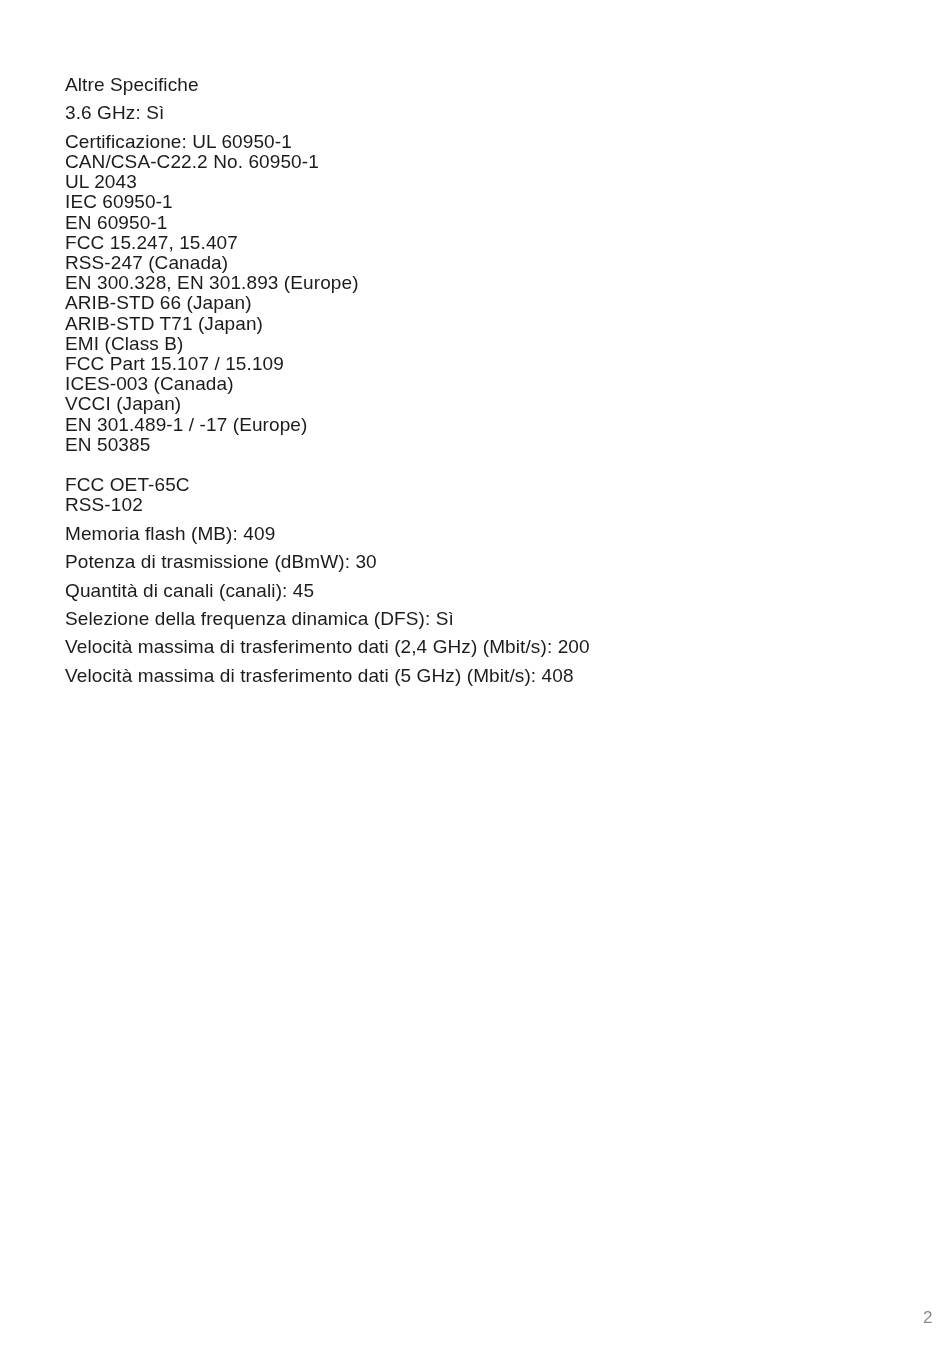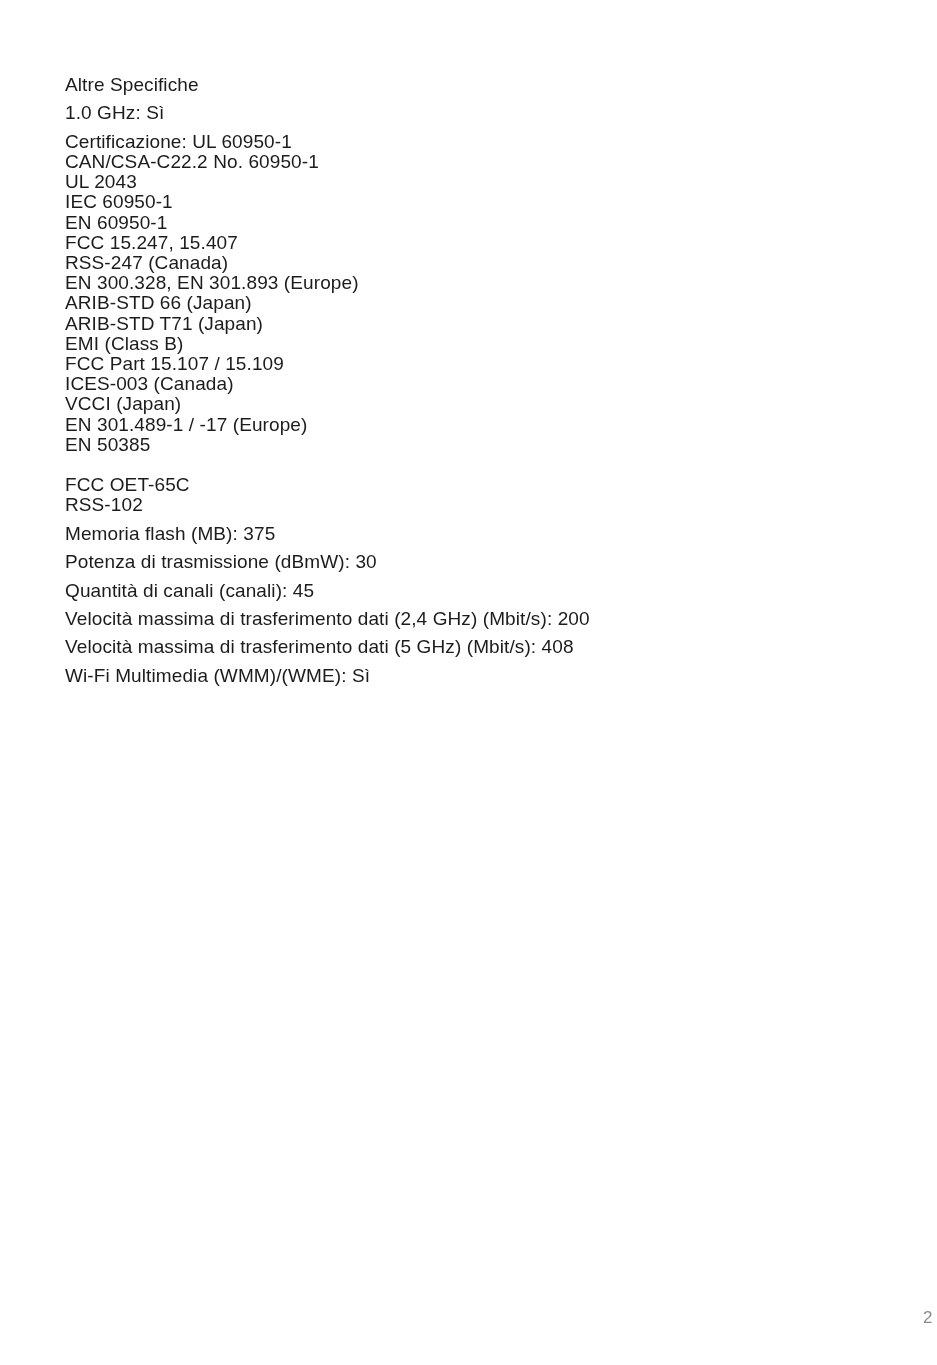--- a/index.html
+++ b/index.html
@@ -46,25 +46,25 @@
     color: #8a8a8a;
     padding-left: 19px;
   }
 </style>
 </head>
 <body>
 
 <div class="page">
   <div class="content">
       <p class="block"><span>Altre Specifiche</span></p>
-      <p class="block"><span>1.0 GHz: Sì</span></p>
+      <p class="block"><span>3.6 GHz: Sì</span></p>
       <p class="block"><span>Certificazione: UL 60950-1</span><br><span>CAN/CSA-C22.2 No. 60950-1</span><br><span>UL 2043</span><br><span>IEC 60950-1</span><br><span>EN 60950-1</span><br><span>FCC 15.247, 15.407</span><br><span>RSS-247 (Canada)</span><br><span>EN 300.328, EN 301.893 (Europe)</span><br><span>ARIB-STD 66 (Japan)</span><br><span>ARIB-STD T71 (Japan)</span><br><span>EMI (Class B)</span><br><span>FCC Part 15.107 / 15.109</span><br><span>ICES-003 (Canada)</span><br><span>VCCI (Japan)</span><br><span>EN 301.489-1 / -17 (Europe)</span><br><span>EN 50385</span><br><span></span><br><span>FCC OET-65C</span><br><span>RSS-102</span></p>
-      <p class="block"><span>Memoria flash (MB): 375</span></p>
+      <p class="block"><span>Memoria flash (MB): 409</span></p>
       <p class="block"><span>Potenza di trasmissione (dBmW): 30</span></p>
       <p class="block"><span>Quantità di canali (canali): 45</span></p>
+      <p class="block"><span>Selezione della frequenza dinamica (DFS): Sì</span></p>
       <p class="block"><span>Velocità massima di trasferimento dati (2,4 GHz) (Mbit/s): 200</span></p>
       <p class="block"><span>Velocità massima di trasferimento dati (5 GHz) (Mbit/s): 408</span></p>
-      <p class="block"><span>Wi-Fi Multimedia (WMM)/(WME): Sì</span></p>
     </div>
   <div class="footer">
     <span>2 / 4</span>
   </div>
 </div>
 
 </body></html>

